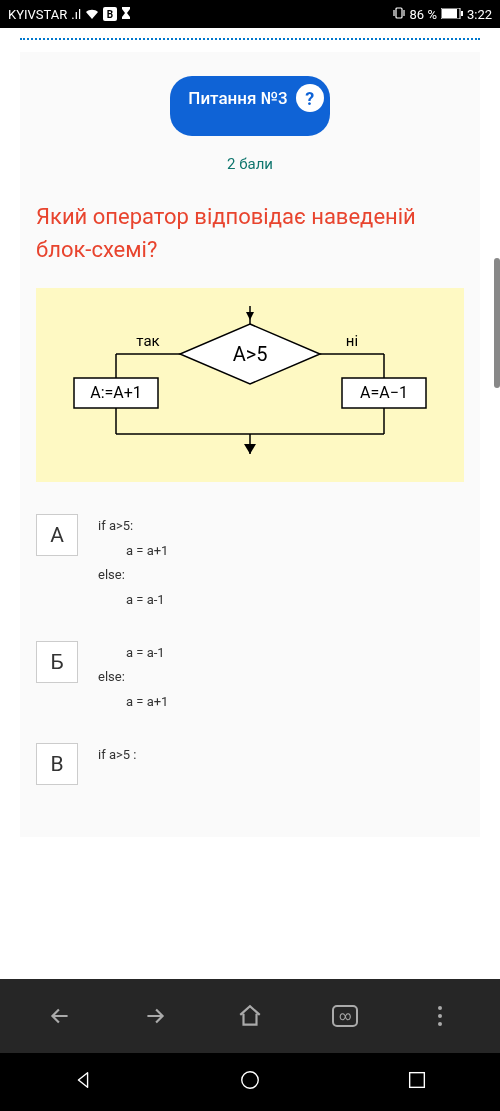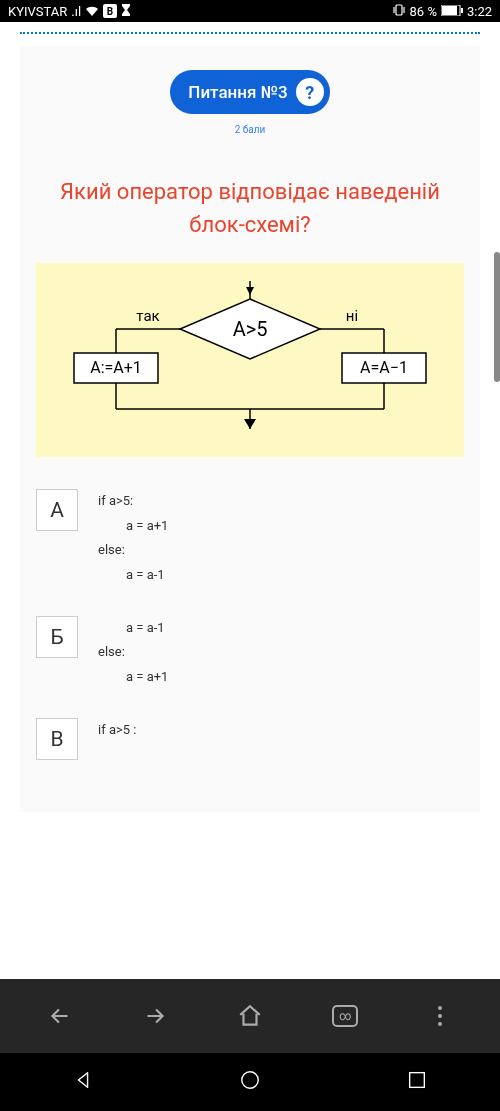--- a/index.html
+++ b/index.html
@@ -8,21 +8,21 @@
       background: #fff;
       width: 500px;
       height: 1111px;
       display: flex;
       flex-direction: column;
       overflow: hidden;
     }
     .status-bar {
       background: #000;
       color: #fff;
-      height: 22px;
+      height: 28px;
       display: flex;
       align-items: center;
       justify-content: space-between;
       padding: 0 8px;
       font-size: 13px;
     }
     .status-left { display: flex; align-items: center; gap: 4px; }
     .status-right { display: flex; align-items: center; gap: 4px; }
     .b-badge { background: #fff; color: #000; font-weight: bold; width: 14px; height: 14px; display: inline-flex; align-items: center; justify-content: center; font-size: 10px; border-radius: 2px; }
 
@@ -38,50 +38,50 @@
     }
     .card {
       background: #fafafa;
       margin: 12px 20px;
       padding: 24px 16px;
     }
     .question-badge {
       background: #0f63d6;
       color: #fff;
       border-radius: 22px;
-      padding: 8px 6px 8px 18px;
+      padding: 8px 6px 24px 18px;
       display: inline-flex;
       align-items: center;
       gap: 8px;
       font-size: 17px;
       font-weight: 500;
     }
     .help-circle {
       background: #fff;
       color: #0f63d6;
       width: 28px;
       height: 28px;
       border-radius: 50%;
       display: inline-flex;
       align-items: center;
       justify-content: center;
       font-weight: bold;
       font-size: 18px;
     }
     .header-center { text-align: center; }
     .points {
-      color: #3b82f6;
-      font-size: 10px;
-      margin-top: 10px;
+      color: #0f766e;
+      font-size: 15px;
+      margin-top: 19px;
     }
     .question-text {
       color: #e8442e;
       font-size: 22px;
-      text-align: center;
-      margin: 40px 0 22px;
+      text-align: left;
+      margin: 27px 0 22px;
       line-height: 1.5;
       font-weight: 400;
     }
     .flowchart {
       background: #fef9c3;
       padding: 18px 10px 26px;
       margin: 0 0 32px;
     }
     .flowchart svg { display: block; margin: 0 auto; }
     .answer-row {

